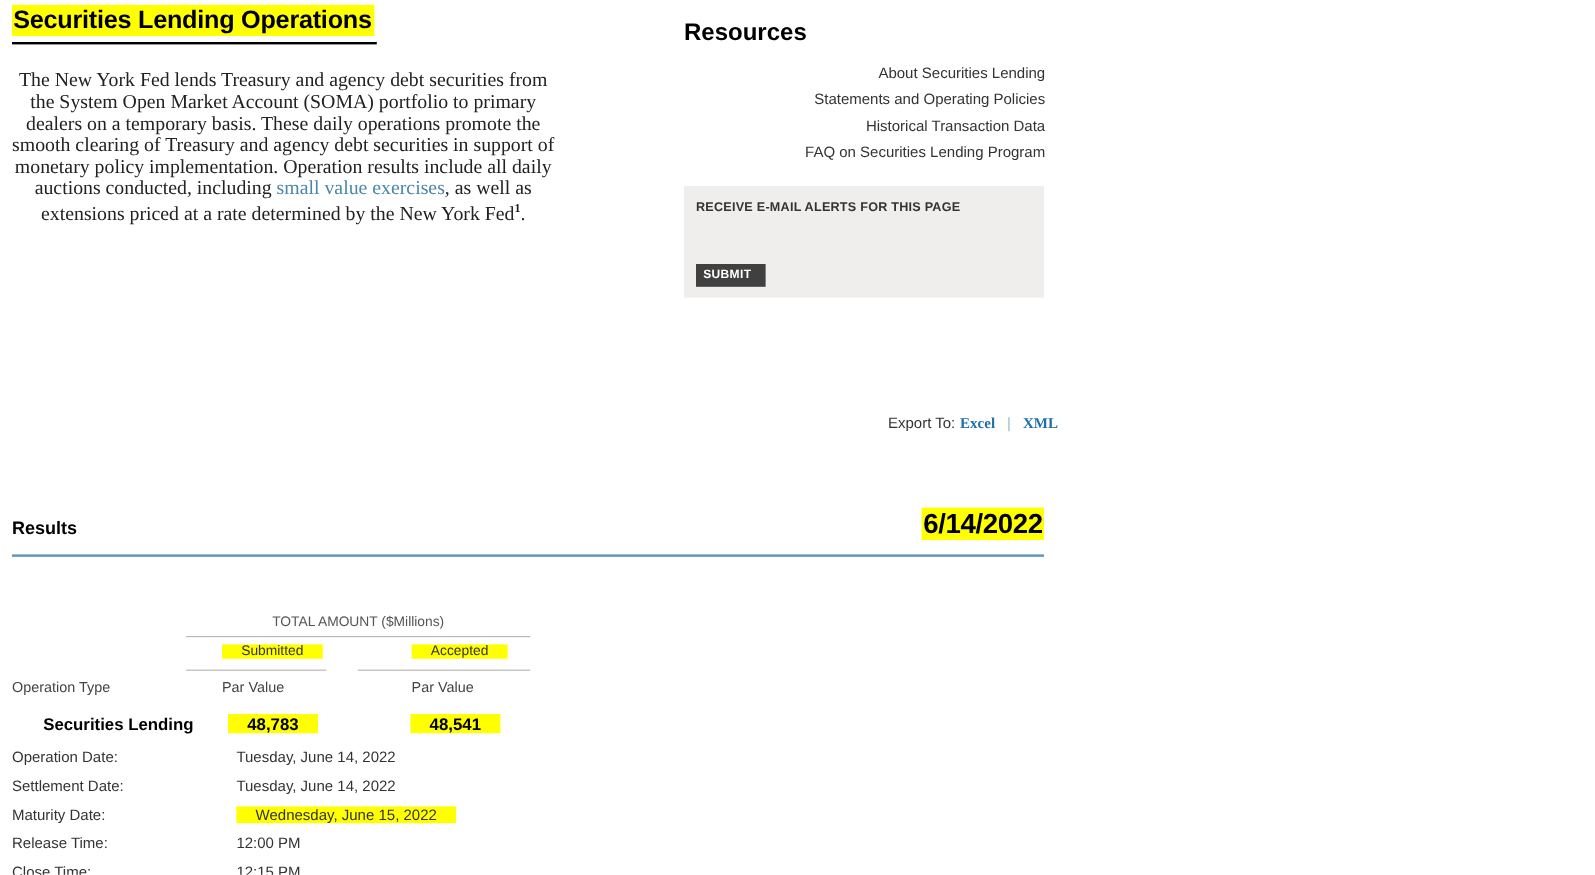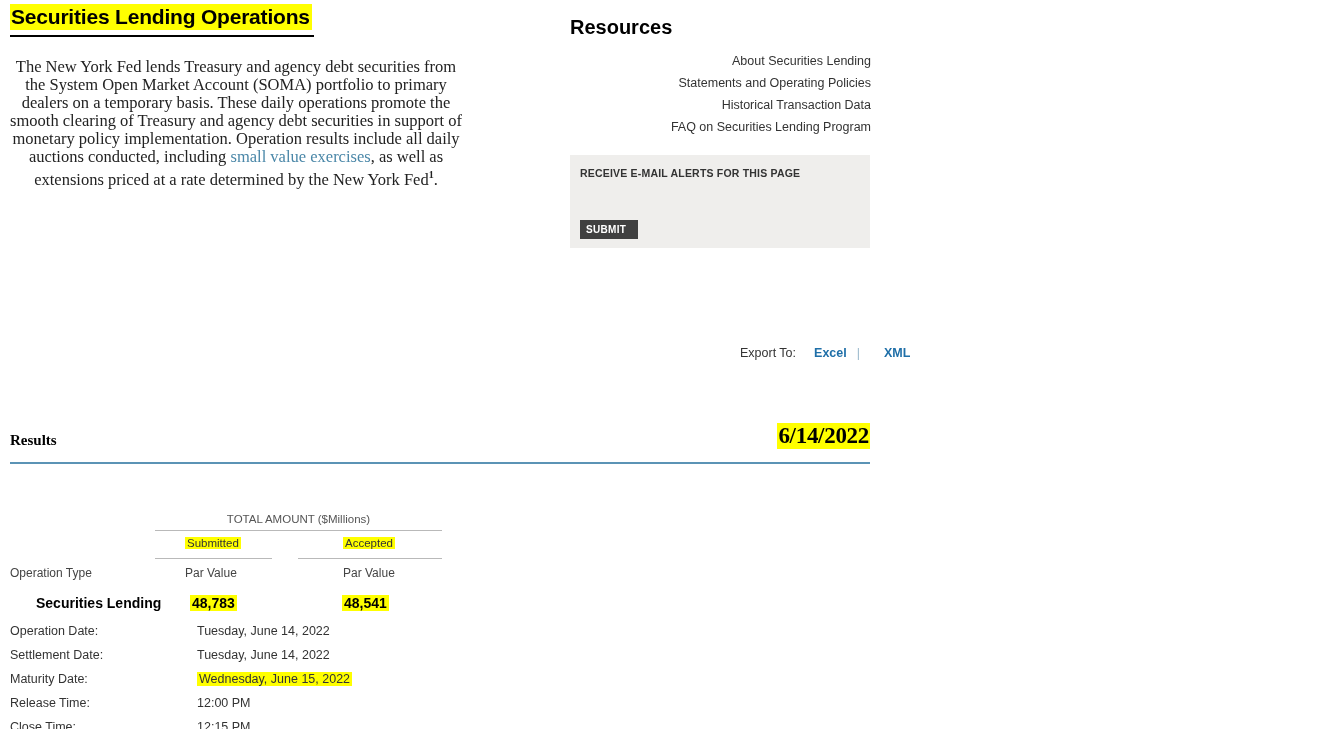--- a/index.html
+++ b/index.html
@@ -154,36 +154,36 @@
     top: 346px;
     font-size: 12.5px;
     color: #333333;
     white-space: nowrap;
   }
   .export-row .lbl { color: #333333; }
   .export-row a {
     color: #1f6fa8;
     font-weight: bold;
     text-decoration: none;
-    margin-left: 18px;
+    margin-left: 4px;
+    font-family: Liberation Serif, serif;
   }
   .export-sep {
     display: inline-block;
     margin: 0 6px 0 10px;
     color: #9ab8cc;
   }
 
   
   .results-head {
     position: absolute;
     left: 10px;
     top: 430px;
     width: 860px;
     height: 32px;
-    font-family: Liberation Serif, serif;
   }
   .results-title {
     position: absolute;
     left: 0;
     top: 2px;
     font-size: 15px;
     font-weight: bold;
     color: #000000;
   }
   .results-date {
@@ -241,21 +241,21 @@
     height: 28px;
   }
   .sub-col {
     position: absolute;
     top: 5px;
     font-size: 11.5px;
     color: #333333;
   }
   .sub-col.c1 { left: 175px; }
   .sub-col.c2 { left: 333px; }
-  .hl { background: #ffff00; padding: 0 2px; }
+  .hl { background: #ffff00; padding: 0 16px; }
   .sub-rule-1 {
     position: absolute;
     left: 145px;
     top: 26px;
     width: 117px;
     height: 1px;
     background: #b9b9b9;
   }
   .sub-rule-2 {
     position: absolute;

